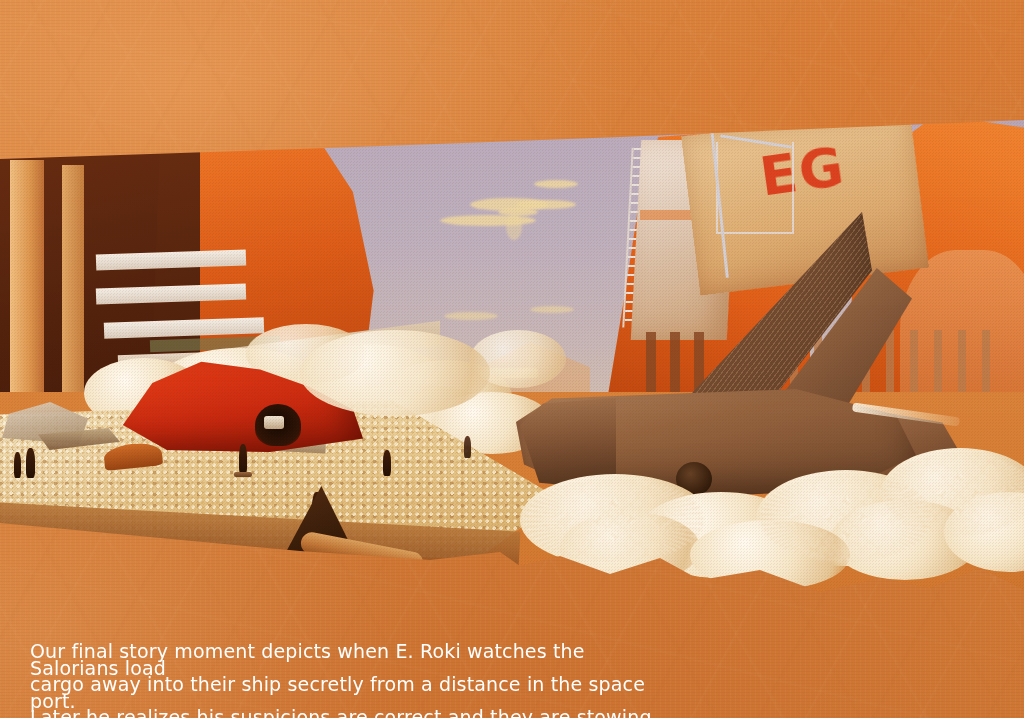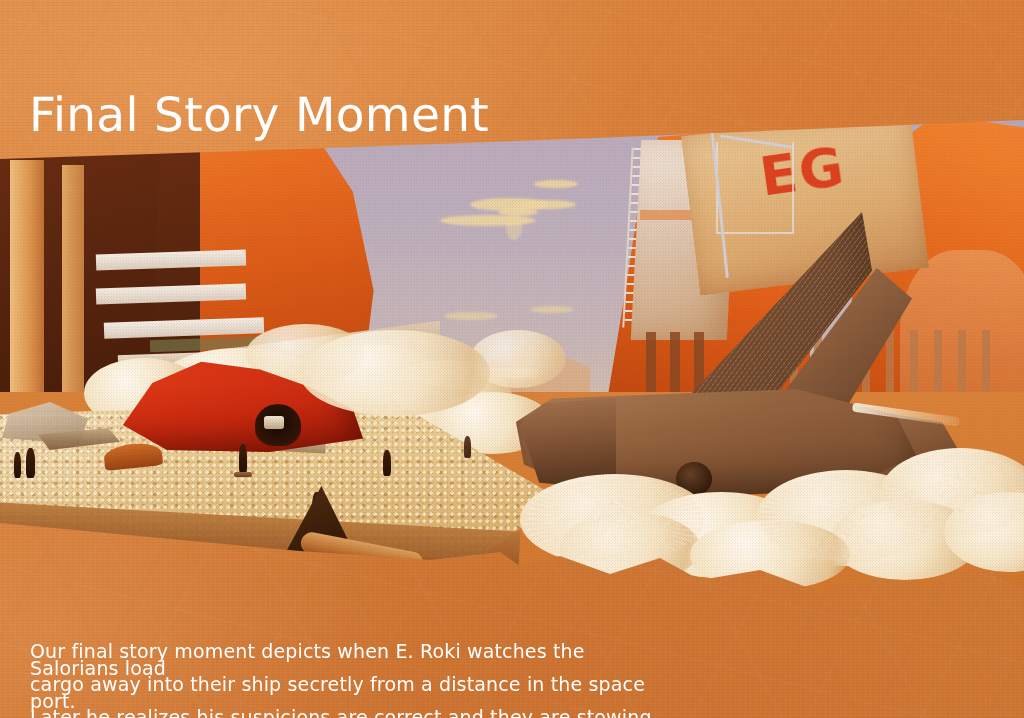--- a/index.html
+++ b/index.html
@@ -639,20 +639,19 @@
     <div class="wool-fiber" style="left:884px;top:452px;width:150px;height:84px;"></div>
 
     <div class="tube"></div>
     <div class="tube-cap"></div>
 
     <div class="photo-warm"></div>
     <div class="photo-vignette"></div>
     <div class="photo-grain"></div>
   </div>
 
-  <h1 class="title">Final Story Moment</h1>
 
   <p class="caption">Our final story moment depicts when E. Roki watches the Salorians load
 cargo away into their ship secretly from a distance in the space port.
 Later he realizes his suspicions are correct and they are stowing individuals away,
 One being his shipmate who he will now venture to rescue.</p>
 
 </div>
 
 </body></html>

